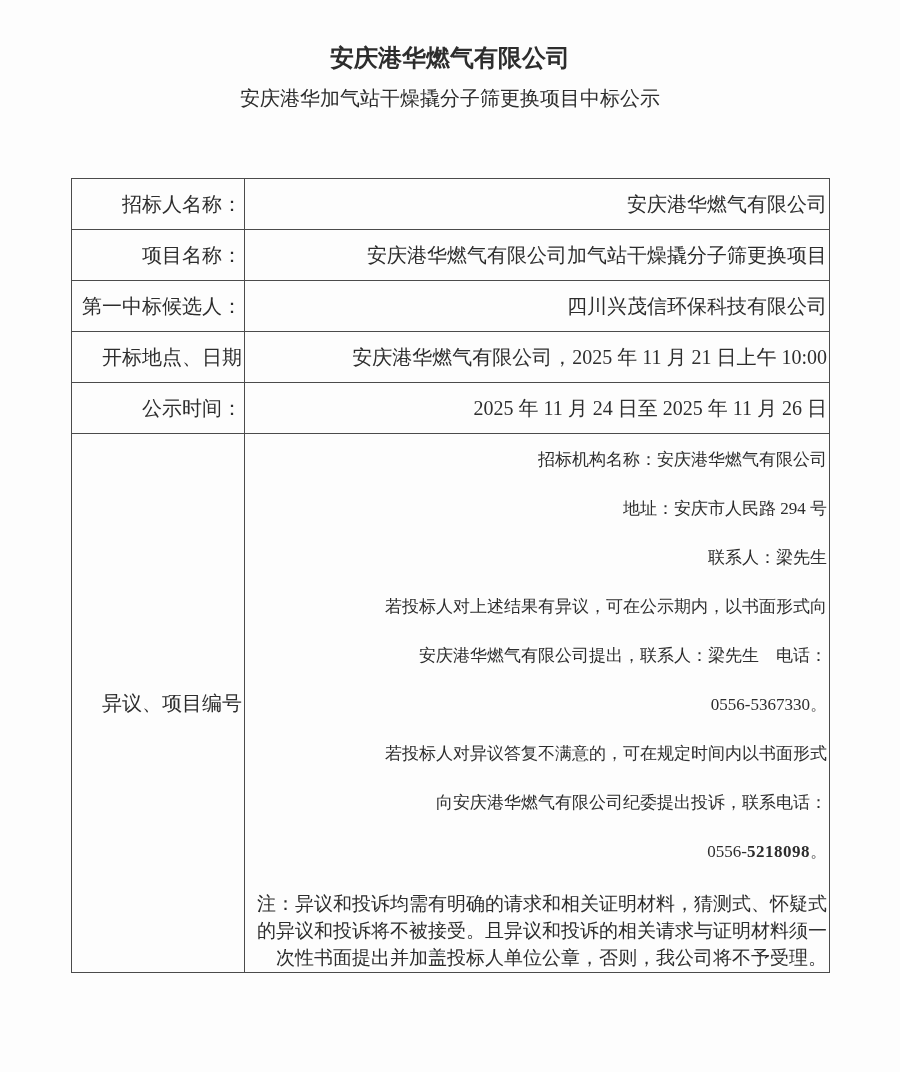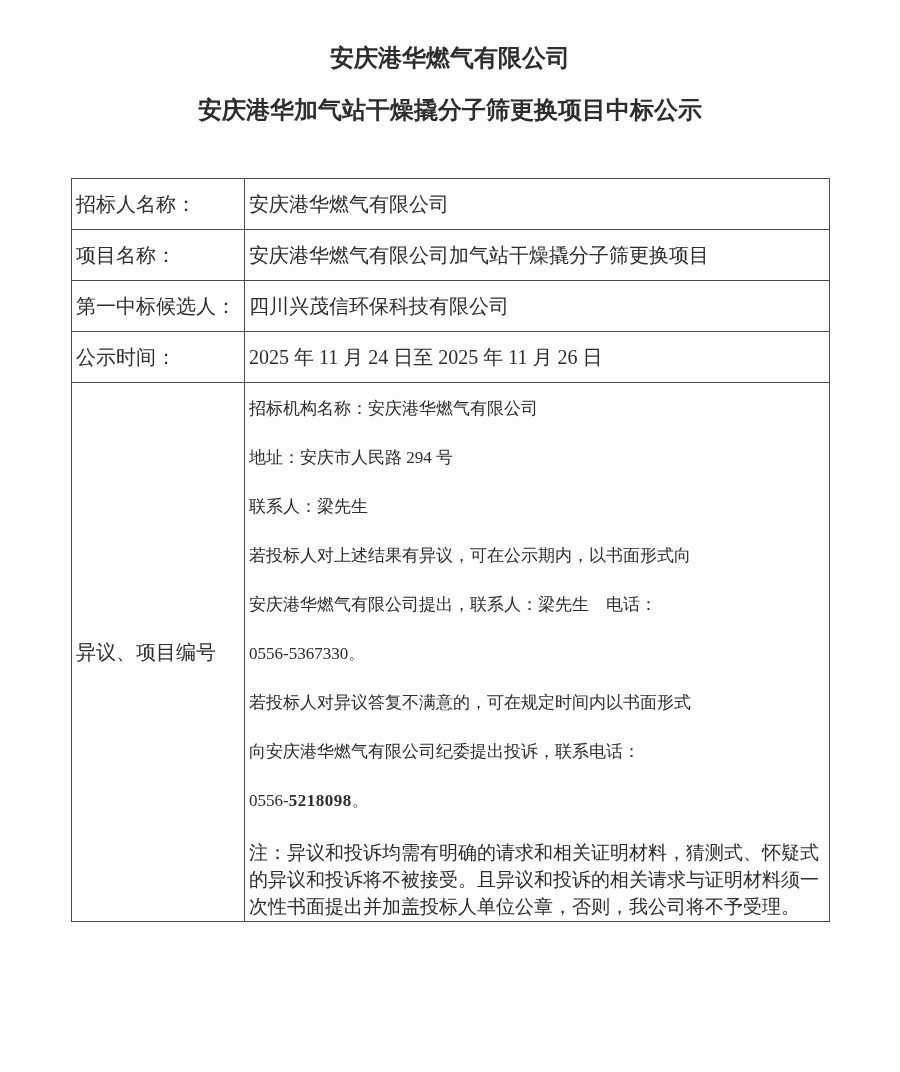--- a/index.html
+++ b/index.html
@@ -19,31 +19,32 @@
     text-align: center;
     padding-top: 44px;
   }
   .doc-title {
     font-size: 24px;
     font-weight: bold;
     line-height: 28px;
     margin: 0;
   }
   .doc-subtitle {
-    font-size: 24px;
-    font-weight: bold;
+    font-size: 20px;
+    font-weight: normal;
     line-height: 28px;
-    margin: 24px 0 0 0;
+    margin: 12px 0 0 0;
   }
   table.notice {
     position: absolute;
     left: 71px; top: 178px;
     width: 759px;
     border-collapse: collapse;
     table-layout: fixed;
+    text-align: right;
   }
   table.notice td {
     border: 1px solid #4b4b4b;
     font-size: 20px;
     vertical-align: middle;
     padding: 0 2px 0 4px;
     overflow: hidden;
     white-space: nowrap;
   }
   td.label-cell { width: 173px; }
@@ -91,20 +92,24 @@
     </tr>
     <tr class="data-row">
       <td class="label-cell">项目名称：</td>
       <td class="value-cell">安庆港华燃气有限公司加气站干燥撬分子筛更换项目</td>
     </tr>
     <tr class="data-row">
       <td class="label-cell">第一中标候选人：</td>
       <td class="value-cell">四川兴茂信环保科技有限公司</td>
     </tr>
     <tr class="data-row">
+      <td class="label-cell">开标地点、日期</td>
+      <td class="value-cell">安庆港华燃气有限公司，2025 年 11 月 21 日上午 10:00</td>
+    </tr>
+    <tr class="data-row">
       <td class="label-cell">公示时间：</td>
       <td class="value-cell">2025 年 11 月 24 日至 2025 年 11 月 26 日</td>
     </tr>
     <tr class="objection-row">
       <td class="label-cell">异议、项目编号</td>
       <td class="objection-content">
         <p class="line">招标机构名称：安庆港华燃气有限公司</p>
         <p class="line">地址：安庆市人民路 294 号</p>
         <p class="line">联系人：梁先生</p>
         <p class="line">若投标人对上述结果有异议，可在公示期内，以书面形式向</p>

